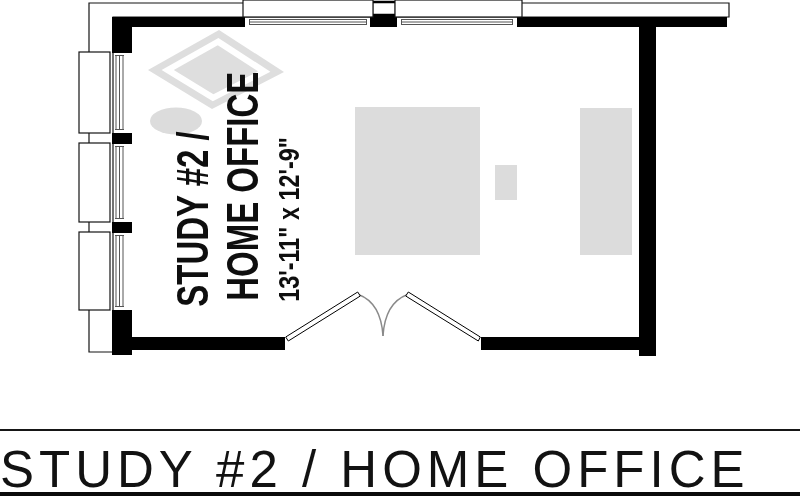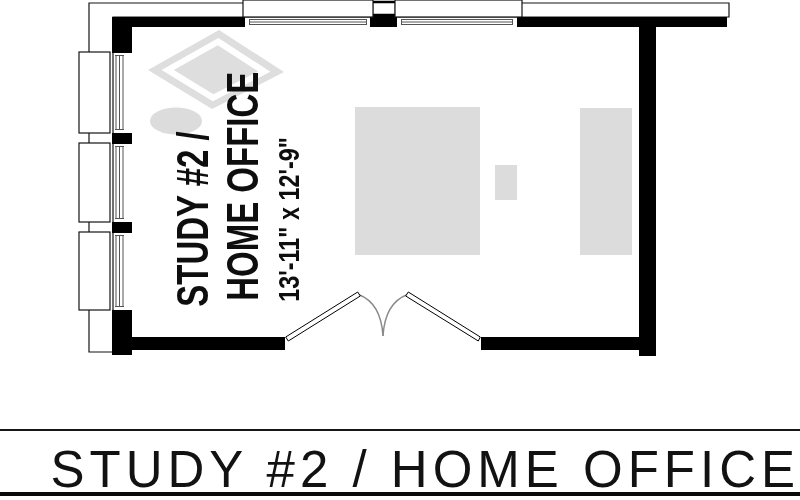--- a/index.html
+++ b/index.html
@@ -17,21 +17,21 @@
   .rl-big{font-size:44px;line-height:50px;font-weight:bold;}
   .rl-dim{font-size:30px;line-height:42px;font-weight:bold;}
   .rl-big span,.rl-dim span{display:inline-block;transform:scaleX(0.75);transform-origin:50% 50%;}
   .rl-dim span{transform:scaleX(0.78);}
   
   .rule{position:absolute;left:0;width:800px;background:#161616;}
   .rule-top{top:429px;height:2px;}
   .rule-bottom{top:492px;height:4px;background:#0a0a0a;}
   .caption-title{
     position:absolute;left:0;top:445px;width:800px;height:47px;line-height:50px;
-    text-align:right;font-size:51px;font-weight:400;letter-spacing:5px;
+    text-align:left;font-size:51px;font-weight:400;letter-spacing:5px;
     white-space:nowrap;color:#121212;
   }
 </style>
 </head>
 <body>
 
 <div class="stage">
 
   <svg class="plan-svg" width="800" height="430" viewBox="0 0 800 430">
 

